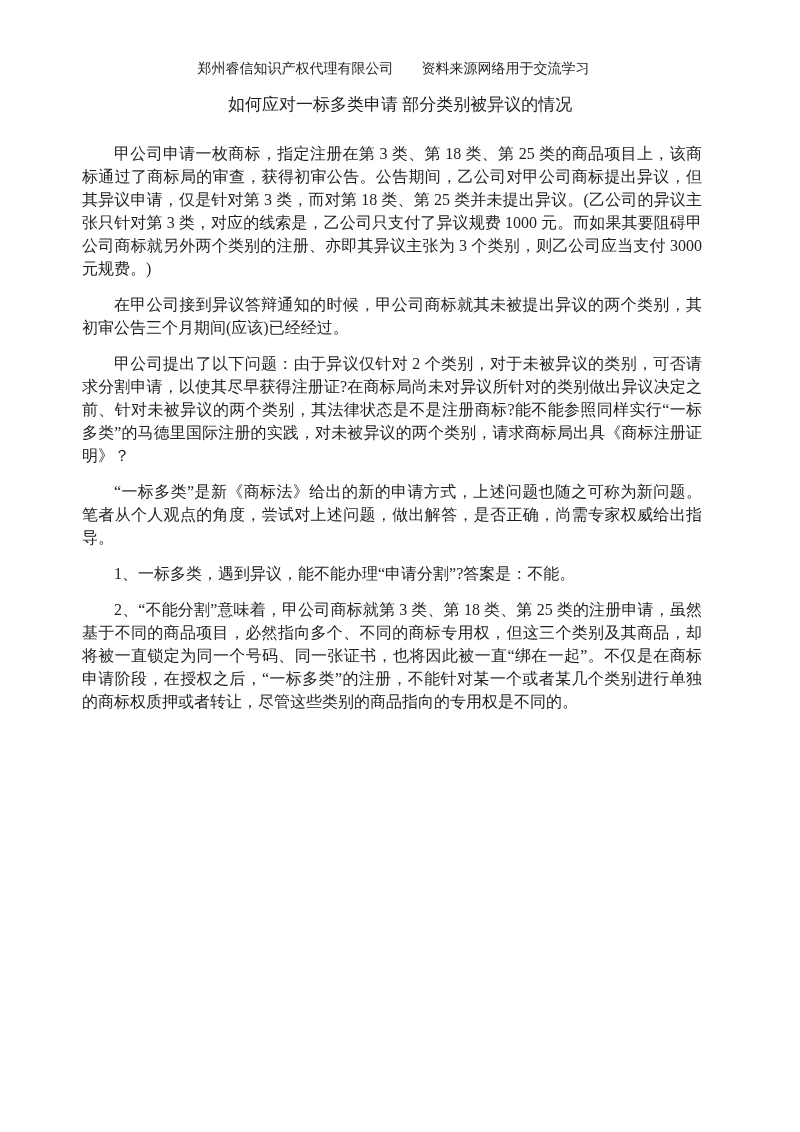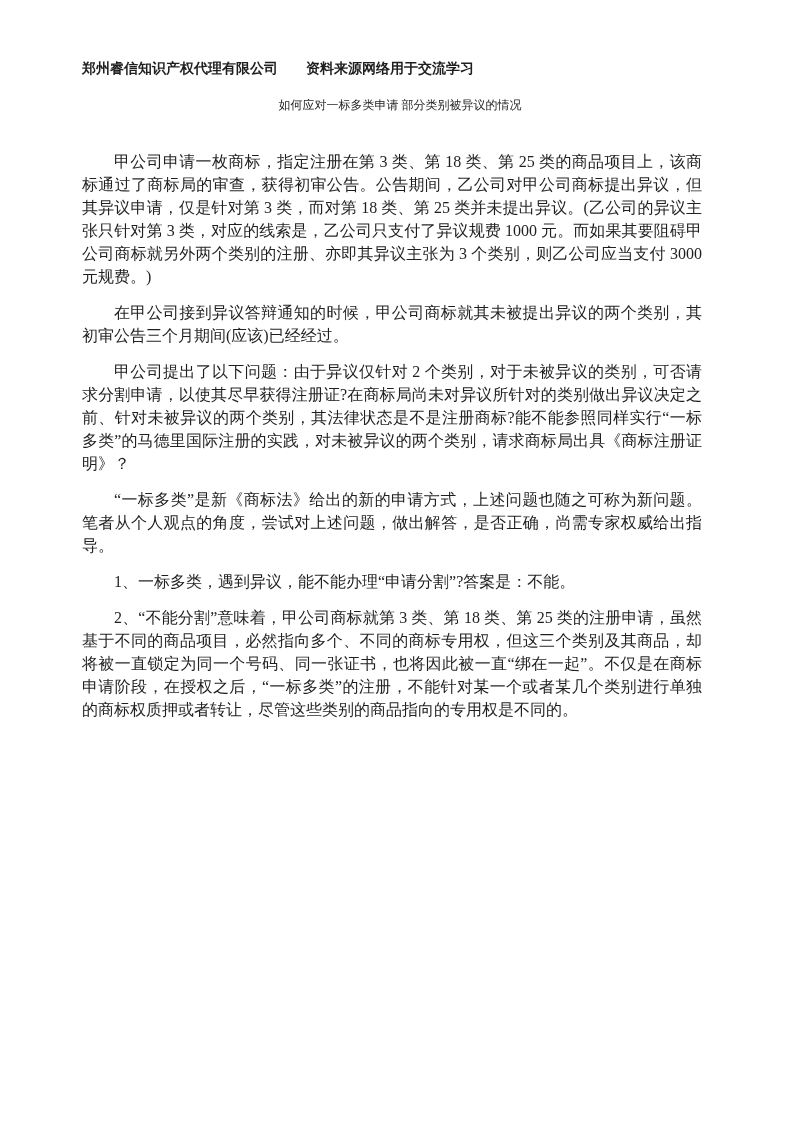--- a/index.html
+++ b/index.html
@@ -12,41 +12,40 @@
     width: 800px;
     height: 1132px;
     background: #ffffff;
     color: #1f1f1f;
     font-family: "Liberation Serif", "DejaVu Serif", serif;
     overflow: hidden;
     box-sizing: border-box;
   }
   .doc-header {
     padding: 61px 95px 0 82px;
-    text-align: left;
+    text-align: center;
     font-size: 14px;
     line-height: 16px;
     white-space: nowrap;
-    font-weight: bold;
   }
   .doc-header .sep {
     display: inline-block;
     width: 28px;
   }
   .doc-title {
     margin-top: 18px;
     text-align: center;
-    font-size: 12px;
+    font-size: 17px;
     line-height: 20px;
   }
   .doc-body {
     padding: 23px 98px 0 82px;
   }
   .doc-body p {
-    margin: 12px 0 13px 0;
+    margin: 4px 0 13px 0;
     font-size: 16px;
     line-height: 23px;
     text-align: justify;
     text-indent: 2em;
     word-break: break-all;
   }
 </style>
 </head>
 <body>
 

